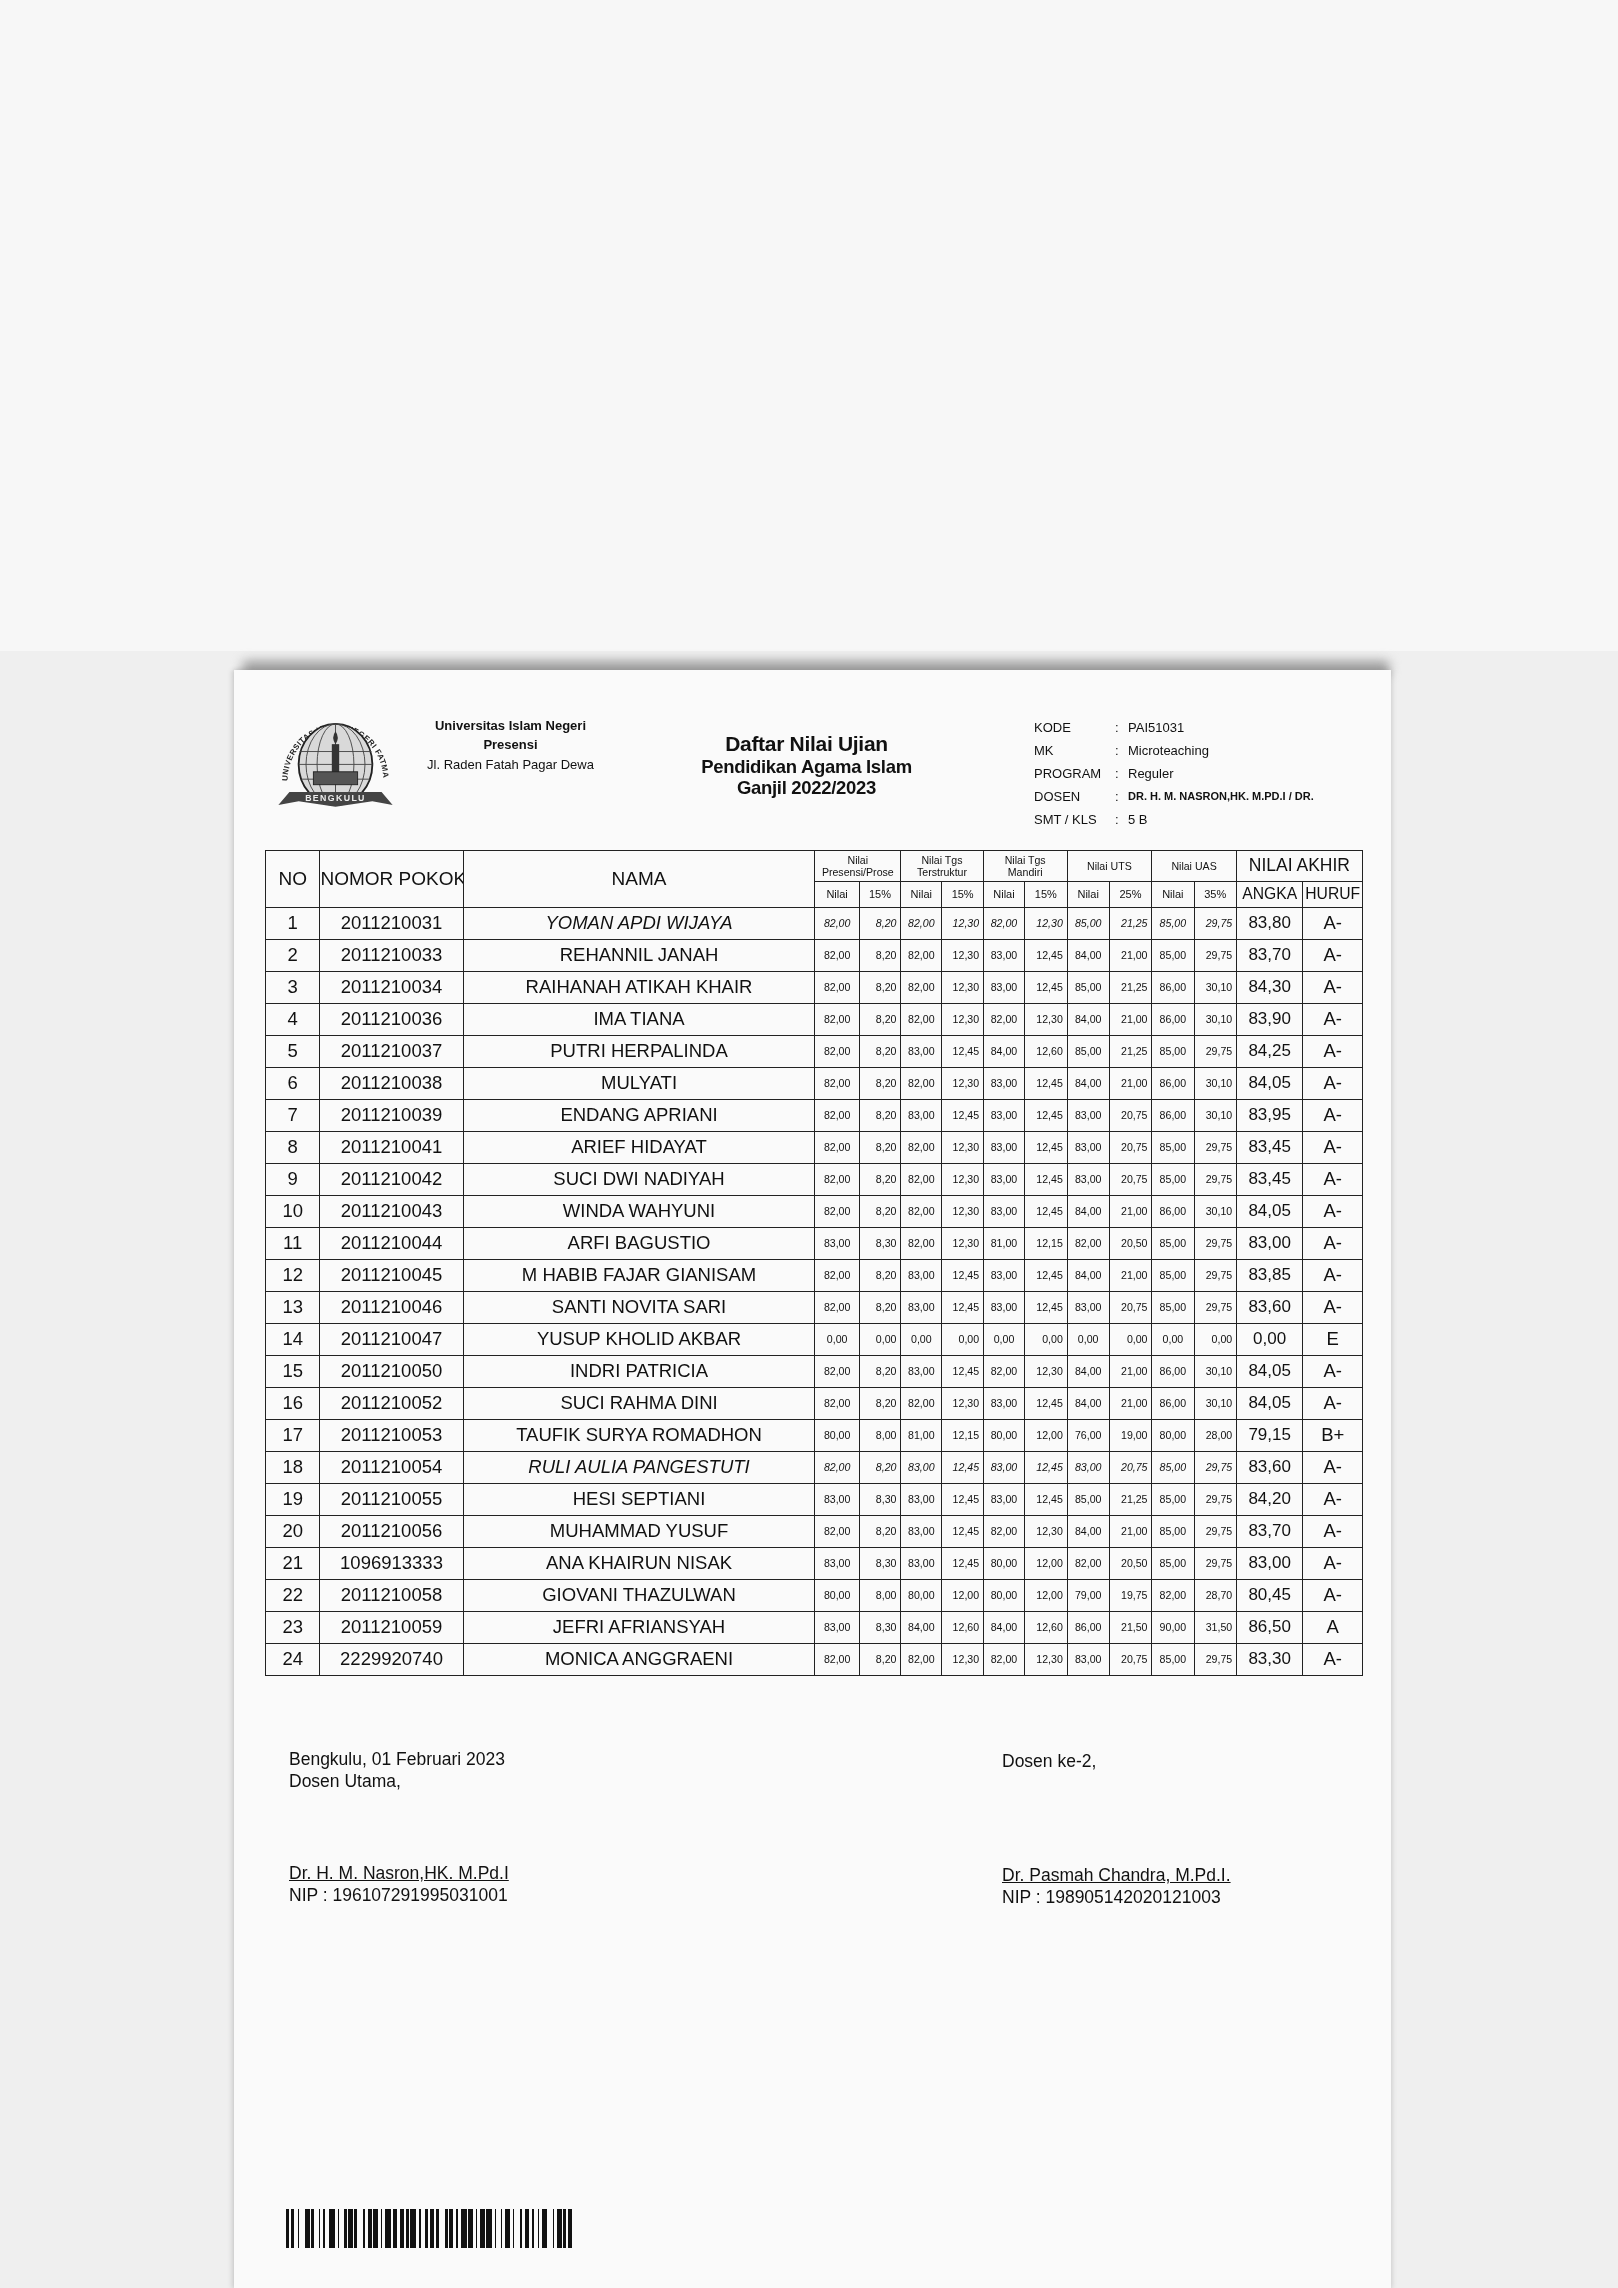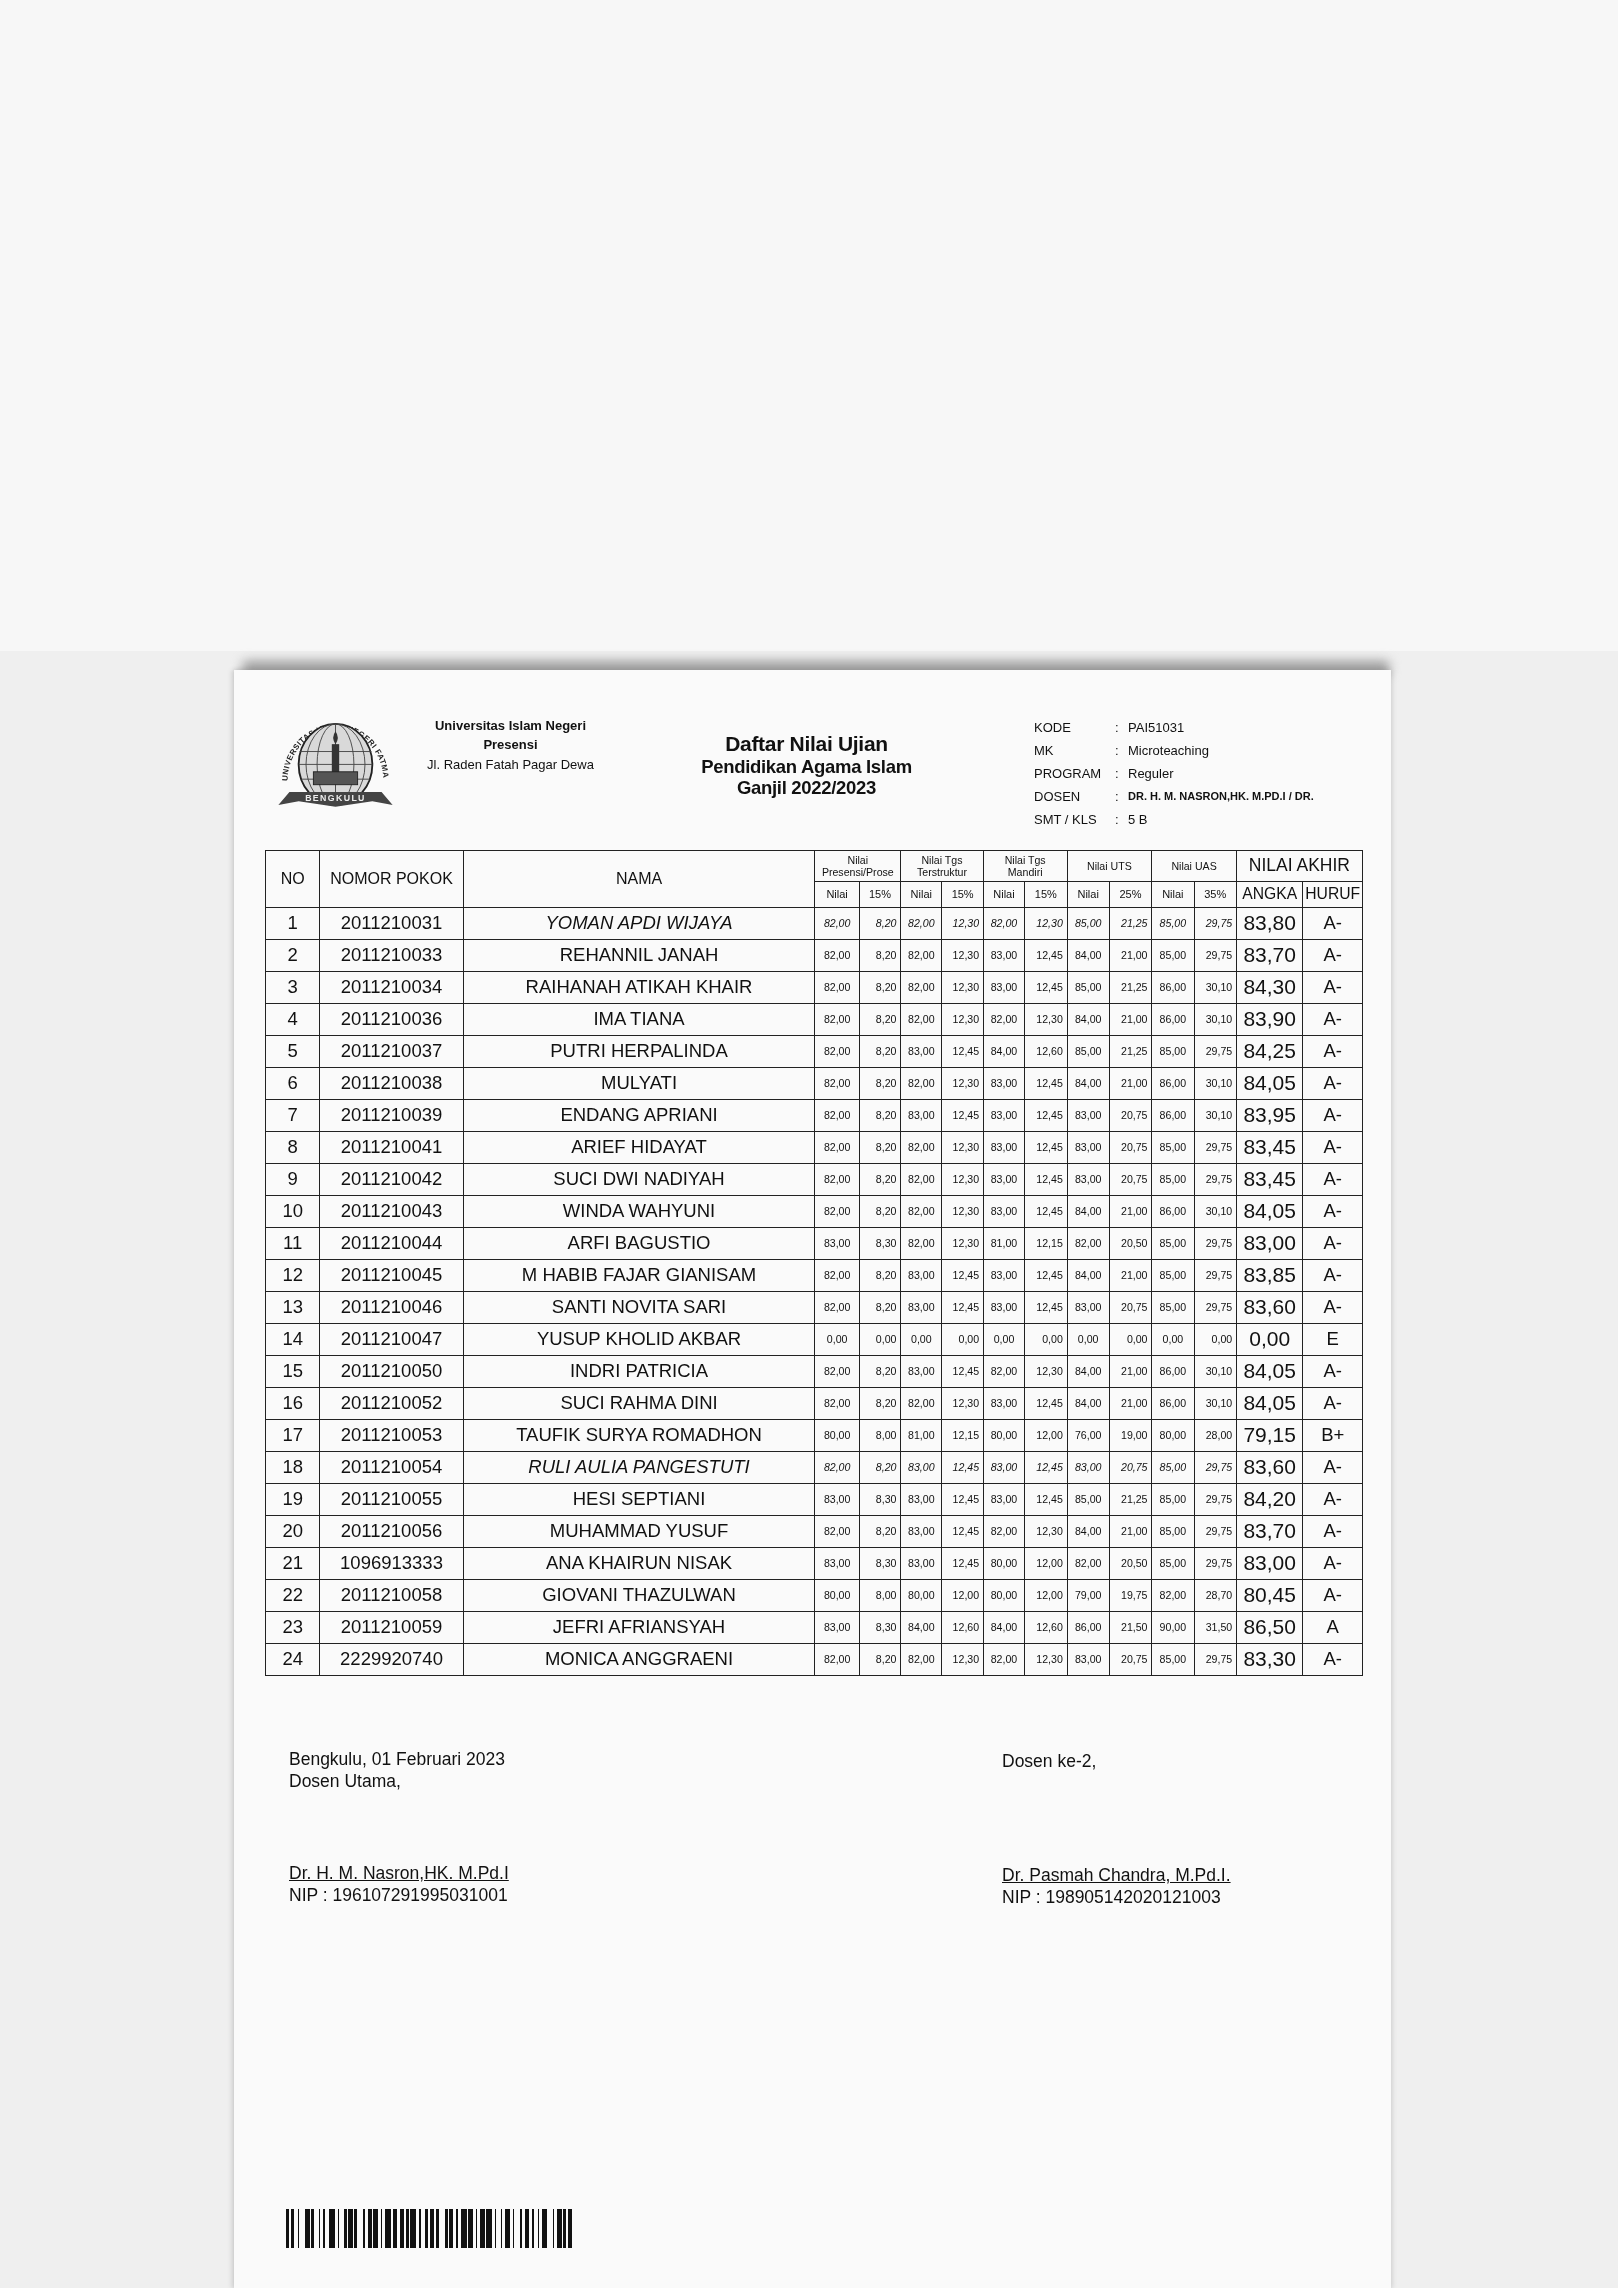--- a/index.html
+++ b/index.html
@@ -35,33 +35,33 @@
   .meta .v.small { font-size:11px; font-weight:bold; }
   
   table.grades {
     position:absolute; left:31px; top:180px; width:1098px;
     border-collapse:collapse; table-layout:fixed;
   }
   table.grades th, table.grades td {
     border:1.8px solid #222; padding:0; text-align:center; white-space:nowrap; overflow:hidden;
   }
   th { font-weight:normal; }
-  .h-main { font-size:16px; }
+  .h-main { font-size:19px; }
   .h-grp { font-size:10.6px; line-height:12px; }
   .h-sub { font-size:11px; height:25px; }
   .h-akhir { font-size:17.5px; }
   .h-sub2 { font-size:15.7px; }
   tr.hdr1 th { height:29.5px; }
   tbody td { height:31px; }
   td.no { font-size:18.5px; }
   td.nim { font-size:18.5px; text-align:left; padding-left:5.5px; }
   td.nama { font-size:18.5px; text-align:left; padding-left:5.5px; }
   td.val { font-size:10.6px; }
   td.val.r { text-align:right; padding-right:3.7px; }
-  td.angka { font-size:21px; }
+  td.angka { font-size:17px; }
   td.huruf { font-size:18.5px; }
   tr.it td.val, tr.it td.nama { font-style:italic; }
   
   .sig { position:absolute; font-size:17.5px; line-height:22px; }
   .sig .name { text-decoration:underline; }
   .barcode { position:absolute; left:52px; top:1539px; width:535px; height:39px; display:flex; align-items:stretch; }
   .barcode span { display:block; background:#111; height:100%; }
 </style>
 </head>
 <body>

